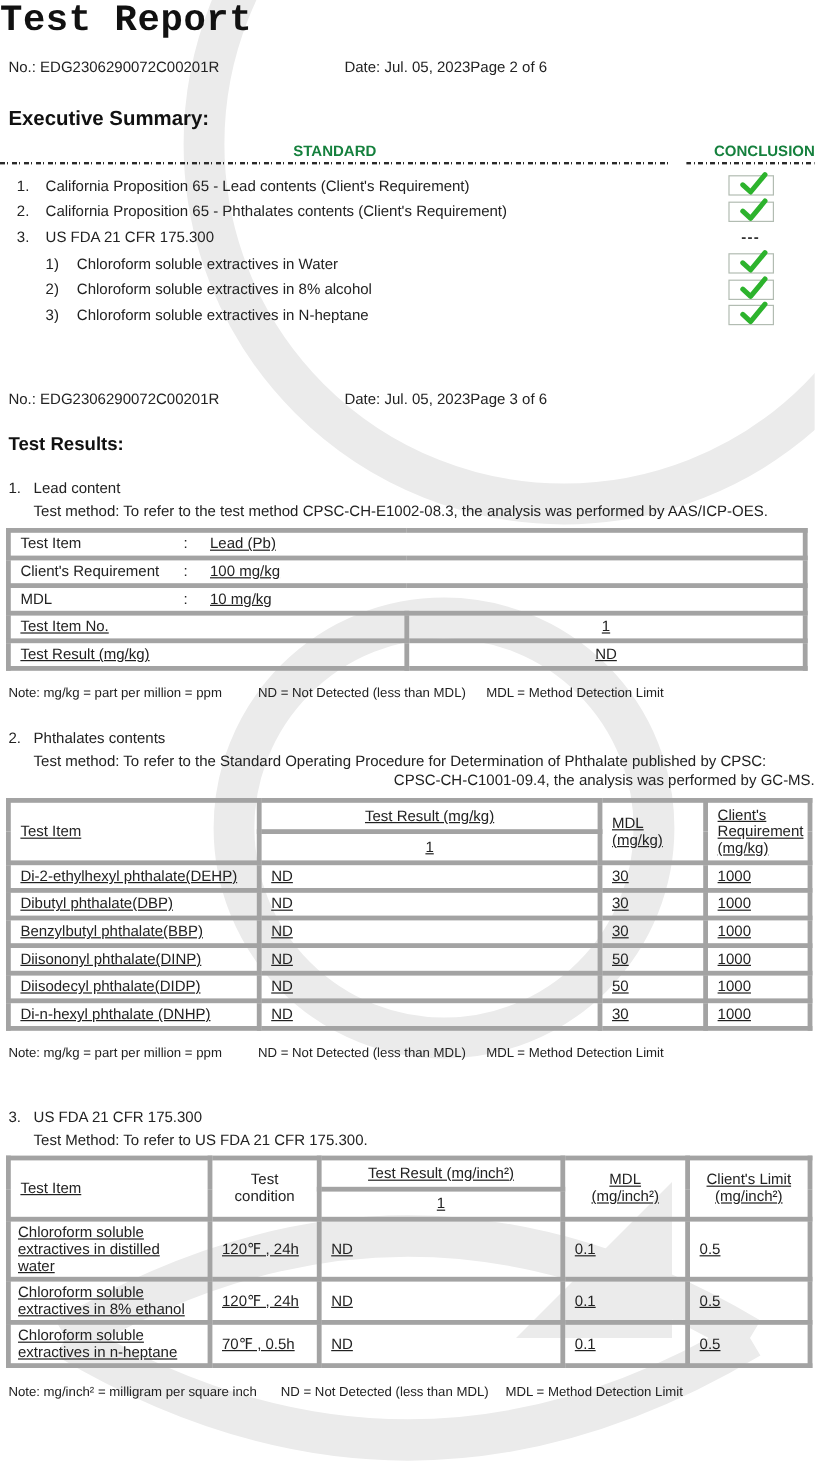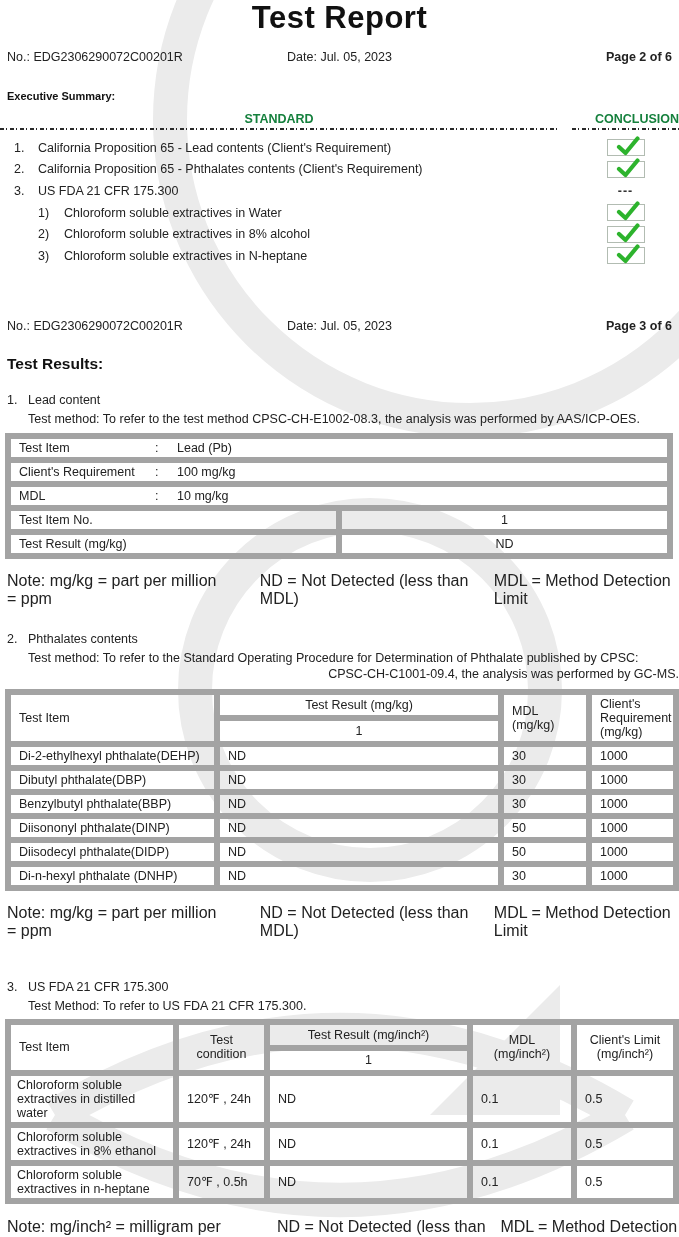--- a/index.html
+++ b/index.html
@@ -13,39 +13,40 @@
     font-size:12.5px;
     overflow:hidden;
     background:#fff;
   }
   .watermark {
     position:absolute; inset:0; z-index:0; pointer-events:none;
   }
   .content { position:relative; z-index:1; }
 
   .report-title {
-    text-align:center;
+    text-align:left;
     font-size:31px;
     font-weight:bold;
     letter-spacing:0.5px;
     padding-top:0px;
     color:#111;
+    font-family:Liberation Mono, monospace;
   }
   .hdr-row {
     display:grid;
     grid-template-columns:1fr auto 1fr;
     padding:0 7px;
     margin-top:14px;
     font-size:12.5px;
   }
   .hdr-row .hdr-date { text-align:center; }
-  .hdr-row .hdr-page { text-align:right;font-weight:bold; }
+  .hdr-row .hdr-page { text-align:left; }
   .hdr-row.second { margin-top:52px; }
 
-  .exec-heading { font-weight:bold; font-size:11px; margin:26px 0 0 7px; color:#111; }
+  .exec-heading { font-weight:bold; font-size:17px; margin:26px 0 0 7px; color:#111; }
 
   .sum-colheads {
     display:flex; margin-top:10px; font-weight:bold; font-size:12.5px; color:#15803d;
   }
   .sum-colheads .std-col { width:558px; text-align:center; }
   .sum-colheads .con-col { width:107px; margin-left:14px; text-align:right; }
   .sum-rule { display:flex; margin-top:2px; }
   .sum-rule .seg {
     height:2px;
     background:repeating-linear-gradient(90deg,#2a2a2a 0 4px,transparent 4px 6px,#2a2a2a 6px 7px,transparent 7px 10px);
@@ -69,37 +70,37 @@
   .dashes { text-align:center; font-weight:bold; letter-spacing:1px; color:#333; }
 
   .test-results-heading { font-weight:bold; font-size:15.5px; margin:22px 0 0 7px; color:#111; }
 
   .section-heading { margin:20px 0 0 7px; }
   .section-heading .sec-num { display:inline-block; width:21px; }
   .method-line { margin:5px 0 0 28px; }
   .method-line2 { margin:2px 0 0 105px;text-align:right; }
 
   table { border-collapse:collapse; width:668px; margin:7px 0 0 5px; table-layout:fixed; font-size:12.5px; color:#222; }
-  td { border:6px solid #a3a3a3; padding:2px 8px; vertical-align:middle; background:transparent; }
+  td { border:4px solid #a3a3a3; padding:2px 8px; vertical-align:middle; background:transparent;text-decoration:underline; }
   .lead-table td { height:23px; }
   .lead-table .kv-label { display:inline-block; width:136px; }
   .lead-table .kv-colon { display:inline-block; width:22px; }
   .lead-table .lbl-cell { width:139px; }
   .lead-table .val-cell { text-align:center; }
 
   .center { text-align:left; }
 
   .phth-table td.hdr-sub { height:26px; text-align:center; }
   .phth-table td { height:23px; }
   .fda-table td { line-height:14px; }
   .fda-table td.item-cell { padding:2px 6px; }
   .fda-table .hdr-cell { text-align:center; }
   .narrow-head { display:inline-block; max-width:62px; }
 
-  .note-row { display:flex; margin:13px 0 0 7px; font-size:16px; }
+  .note-row { display:flex; margin:13px 0 0 7px; font-size:11px; }
   .note-row span.p0 { margin-right:30px; }
   .note-row span.p1 { margin-right:17px; }
 </style>
 </head>
 <body>
 
 <div class="page">
 
   <svg class="watermark" viewBox="0 0 679 1237" width="679" height="1237">
     <g fill="none" stroke="#ebebeb" stroke-width="34">

